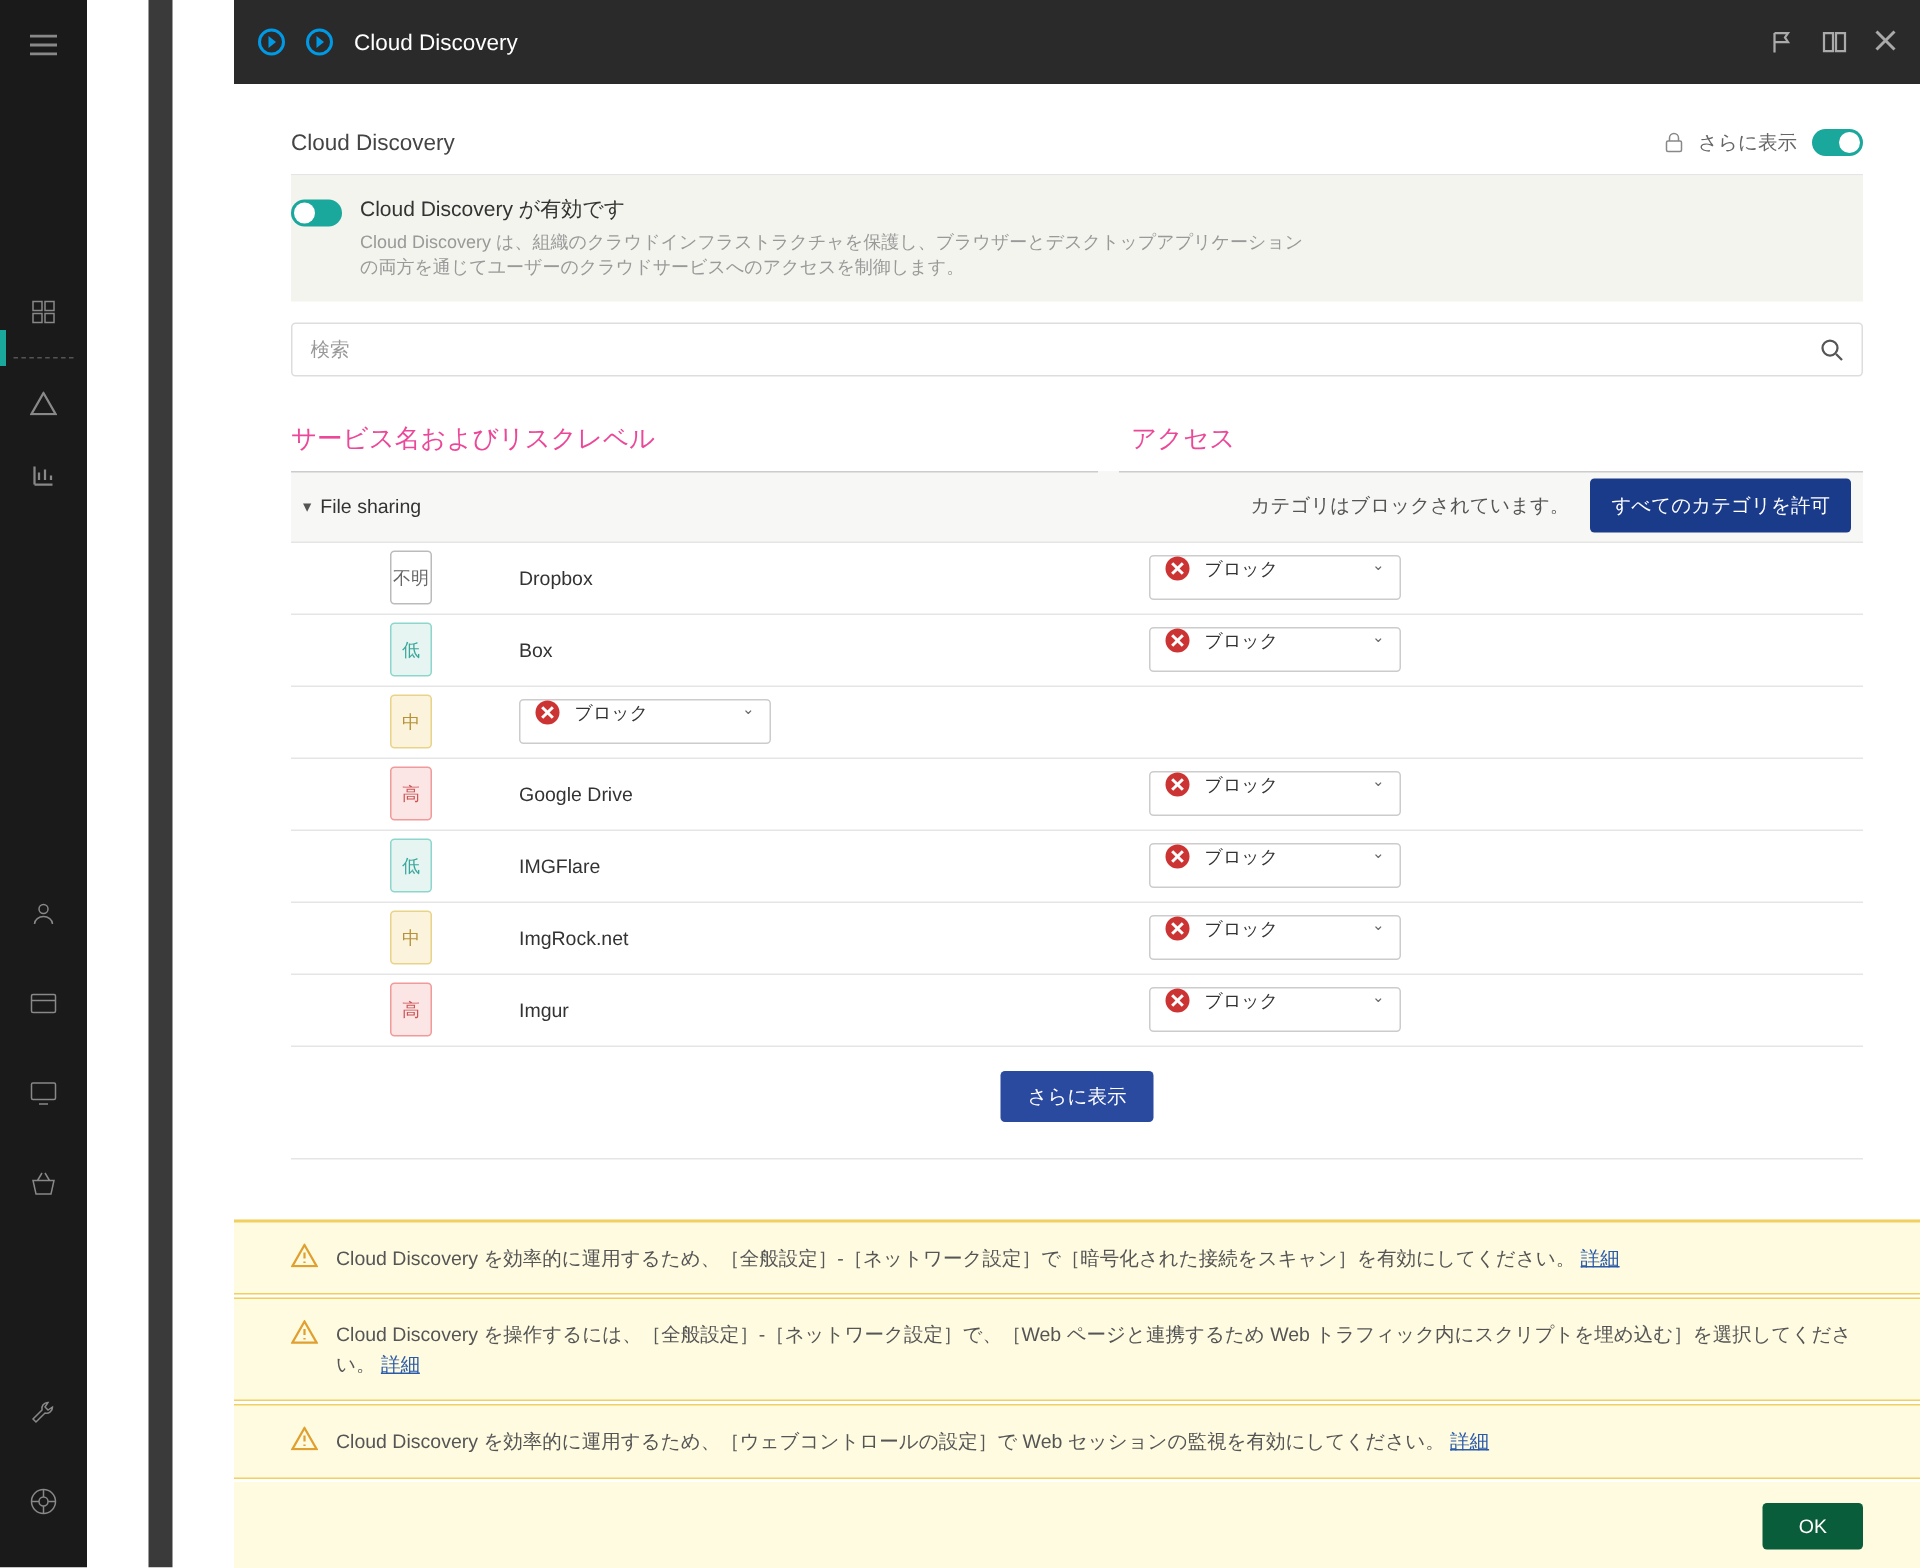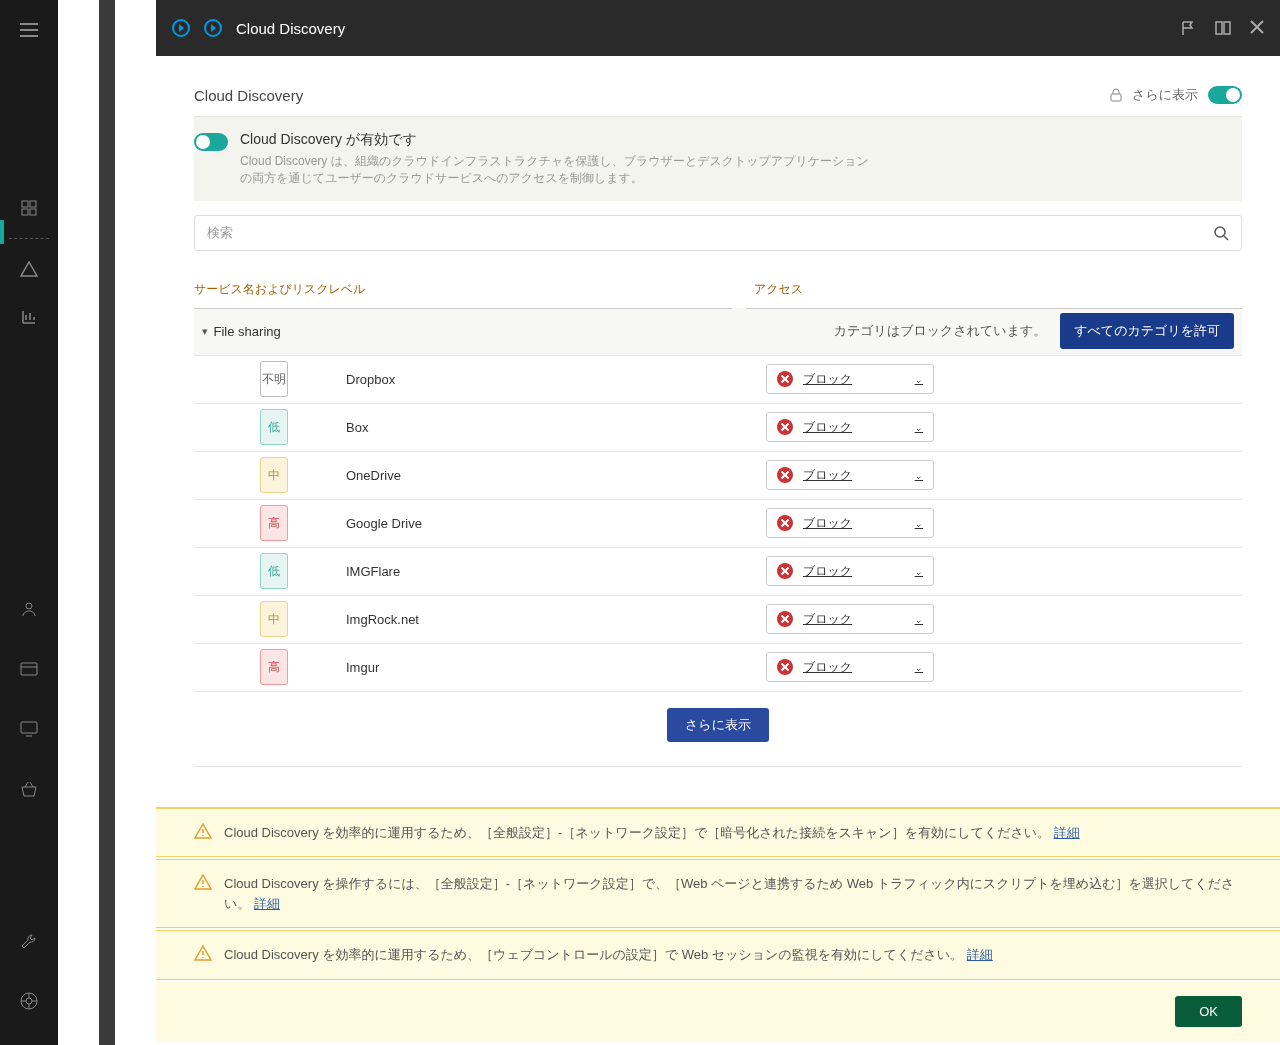--- a/index.html
+++ b/index.html
@@ -40,41 +40,41 @@
 .toggle-left { width: 34px; height: 18px; background: #1aa79c; border-radius: 9px; position: relative; margin-top: 2px; flex-shrink: 0; }
 .toggle-left::after { content:""; position:absolute; left:2px; top:2px; width:14px; height:14px; background:#fff; border-radius:50%; }
 .info-text-title { font-size: 14px; color: #333; }
 .info-text-desc { font-size: 12px; color: #999; margin-top: 4px; max-width: 640px; line-height: 1.4; }
 
 .search-box { margin-top: 14px; border: 1px solid #ddd; border-radius: 3px; height: 36px; display: flex; align-items: center; padding: 0 12px; }
 .search-box input { flex: 1; border: none; outline: none; font-size: 13px; }
 .search-box input::placeholder { color: #999; }
 
 .table-header { display: flex; margin-top: 30px; border-bottom: 1px solid #ccc; }
-.th { font-size: 12px; color: #a16207; padding-bottom: 10px; }
+.th { font-size: 17px; color: #ec4899; padding-bottom: 10px; }
 .th-name { flex: 0 0 538px; }
 .th-access { flex: 1; padding-left: 8px; border-bottom: 1px solid #ccc; margin-left: 14px; margin-bottom:-1px;}
 .table-header .th-name { border-bottom: 1px solid #ccc; margin-bottom:-1px; }
 .table-header { border-bottom: none; }
 
 .category-row { display: flex; align-items: center; background: #f7f7f5; border-bottom: 1px solid #e5e5e5; height: 48px; padding: 0 8px; }
 .category-row .chev { margin-right: 6px; color: #555; font-size: 11px; }
 .category-name { font-size: 13px; color: #333; }
 .category-status { margin-left: auto; display:flex; align-items:center; gap: 14px; }
 .category-status-text { font-size: 13px; color: #555; }
 .allow-all-btn { background: #1a3a8a; color: #fff; border: none; border-radius: 3px; padding: 9px 14px; font-size: 13px; cursor: pointer; }
 
 .svc-row { display: flex; align-items: center; height: 48px; border-bottom: 1px solid #e5e5e5; padding: 0 8px 0 18px; }
 .risk-badge { width: 28px; height: 36px; border: 1px solid; border-radius: 3px; display: flex; align-items: center; justify-content: center; font-size: 12px; margin-right: 58px; margin-left: 48px; }
 .risk-unknown { border-color: #bbb; color: #666; }
 .risk-low { border-color: #8dd6cc; color: #3aa79c; background:#e6f5f2; }
 .risk-medium { border-color: #e8d388; color: #b5923a; background:#fbf3db; }
 .risk-high { border-color: #f09a9a; color: #cc5555; background:#fbe5e5; }
 .svc-name { font-size: 13px; color: #333; flex: 0 0 420px; }
-.access-select { display: flex; align-items: center; border: 1px solid #ccc; border-radius: 3px; height: 30px; width: 168px; padding: 0 10px; cursor: pointer; text-decoration: underline; }
+.access-select { display: flex; align-items: flex-start; border: 1px solid #ccc; border-radius: 3px; height: 30px; width: 168px; padding: 0 10px; cursor: pointer; }
 .access-select .x { width: 16px; height: 16px; background: #cc3333; border-radius: 50%; position: relative; margin-right: 10px; }
 .access-select .x::before, .access-select .x::after { content:""; position:absolute; top:7px; left:3px; width:10px; height:2px; background:#fff; }
 .access-select .x::before { transform: rotate(45deg); }
 .access-select .x::after { transform: rotate(-45deg); }
 .access-label { font-size: 12px; color: #333; flex: 1; }
 .access-select .dd { color: #666; font-size: 10px; }
 
 .show-more { display: flex; justify-content: center; padding: 16px 0 24px 0; border-bottom: 1px solid #e5e5e5; }
 .show-more-btn { background: #2a4aa0; color: #fff; border: none; border-radius: 3px; padding: 8px 18px; font-size: 13px; cursor: pointer; }
 
@@ -253,21 +253,20 @@
             <div class="risk-badge risk-low">低</div>
             <div class="svc-name">Box</div>
             <div class="access-select">
               <span class="x"></span>
               <span class="access-label">ブロック</span>
               <span class="dd">⌄</span>
             </div>
           </div>
           <div class="svc-row">
             <div class="risk-badge risk-medium">中</div>
-            <div class="svc-name">OneDrive</div>
             <div class="access-select">
               <span class="x"></span>
               <span class="access-label">ブロック</span>
               <span class="dd">⌄</span>
             </div>
           </div>
           <div class="svc-row">
             <div class="risk-badge risk-high">高</div>
             <div class="svc-name">Google Drive</div>
             <div class="access-select">

